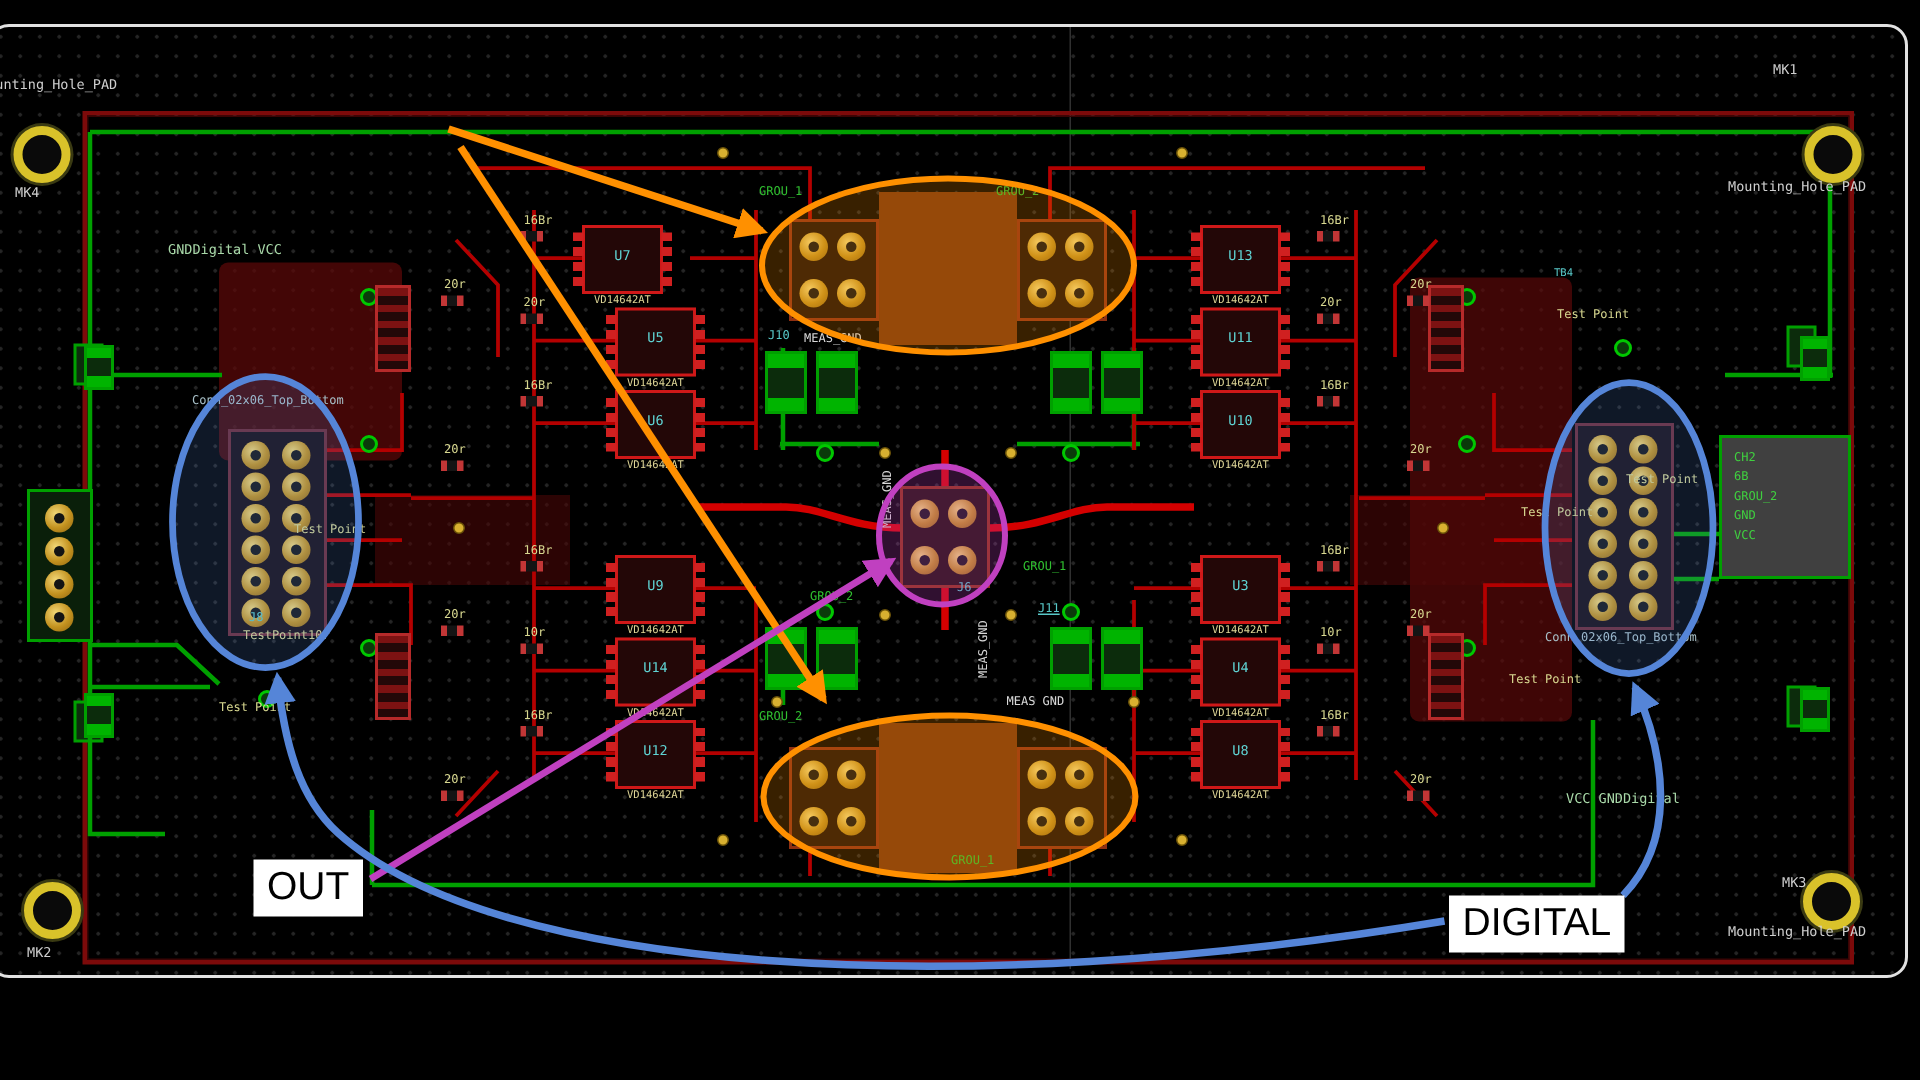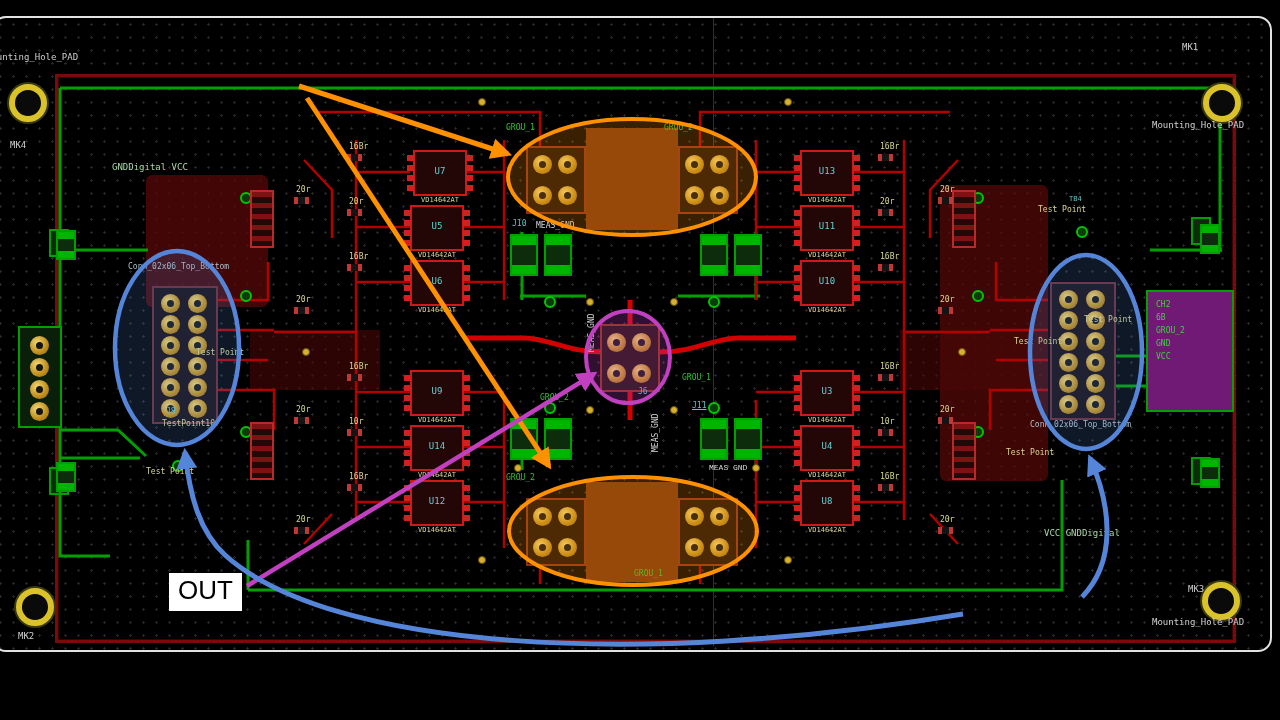--- a/index.html
+++ b/index.html
@@ -33,21 +33,21 @@
        background:linear-gradient(180deg,#00b400 0 7px,#0c2c0c 7px 19px,#00b400 19px 26px);}
   .rnet{position:absolute;width:20px;height:54px;border:2px solid #b62a2a;
         background:repeating-linear-gradient(180deg,#7c1212 0 5px,#230808 5px 11px);}
   .chipc{position:absolute;width:15px;height:7px;
          background:linear-gradient(90deg,#c23636 0 4px,#141414 4px 11px,#c23636 11px 15px);}
   .hole{position:absolute;width:26px;height:26px;border-radius:50%;background:#0a0a0a;
         border:6px solid #d9c22a;box-shadow:0 0 0 2px #3a3a12;}
   .holetxt{position:absolute;font:9px "DejaVu Sans Mono",monospace;color:#cfcfcf;white-space:nowrap;}
   .netlabel{position:absolute;white-space:nowrap;font-family:"DejaVu Sans Mono",monospace;line-height:1;}
   .edgeL{position:absolute;width:40px;height:98px;background:#0a1f0a;border:2px solid #00a000;}
-  .edgeR{position:absolute;width:88px;height:122px;background:#701a75;border:2px solid #00a000;
+  .edgeR{position:absolute;width:88px;height:96px;background:#404040;border:2px solid #00a000;
          padding:6px 0 0 8px;box-sizing:border-box;}
   .edgeR span{display:block;font:8px "DejaVu Sans Mono",monospace;color:#3fd03f;line-height:13px;}
   .tag{position:absolute;background:#ffffff;color:#000;font:26px "Liberation Sans",sans-serif;
        padding:2px 9px 5px;white-space:nowrap;}
 </style>
 </head>
 <body>
 
 <div id="stage">
   <div id="frame"></div>
@@ -131,21 +131,21 @@
         <circle cx="1082" cy="232" r="5"></circle>
         <circle cx="1092" cy="334" r="5"></circle>
       <circle cx="550" cy="302" r="5"></circle>
         <circle cx="714" cy="302" r="5"></circle>
       <circle cx="550" cy="408" r="5"></circle>
         <circle cx="714" cy="408" r="5"></circle>
     </g>
   </svg>
 
   <div id="components">
-      <div class="ic" style="left:413px;top:150px">
+      <div class="ic" style="left:388px;top:150px">
         <span class="pins pl"></span>
         <span class="pins pr"></span>
         <span class="icref">U7</span>
         <span class="icpart">VD14642AT</span>
       </div>
       <div class="ic" style="left:410px;top:205px">
         <span class="pins pl"></span>
         <span class="pins pr"></span>
         <span class="icref">U5</span>
         <span class="icpart">VD14642AT</span>
@@ -387,21 +387,21 @@
         </span>
       </div>
       <div class="edgeR" style="left:1146px;top:290px">
         <span>CH2</span>
         <span>6B</span>
         <span>GROU_2</span>
         <span>GND</span>
         <span>VCC</span>
       </div>
       <div class="hole" style="left:9px;top:84px"></div>
-      <span class="holetxt" style="left:10px;top:140px">MK4</span>
+      <span class="holetxt" style="left:10px;top:124px">MK4</span>
       <span class="holetxt" style="left:-14px;top:52px">Mounting_Hole_PAD</span>
       <div class="hole" style="left:1203px;top:84px"></div>
       <span class="holetxt" style="left:1182px;top:42px">MK1</span>
       <span class="holetxt" style="left:1152px;top:120px">Mounting_Hole_PAD</span>
       <div class="hole" style="left:16px;top:588px"></div>
       <span class="holetxt" style="left:18px;top:631px">MK2</span>
       <div class="hole" style="left:1202px;top:582px"></div>
       <span class="holetxt" style="left:1188px;top:584px">MK3</span>
       <span class="holetxt" style="left:1152px;top:617px">Mounting_Hole_PAD</span>
       <span class="netlabel" style="left:112px;top:163px;color:#a8d8a8;font-size:9px;">GNDDigital VCC</span>
@@ -413,24 +413,24 @@
       <span class="netlabel" style="left:512px;top:220px;color:#58c8c8;font-size:8px;">J10</span>
       <span class="netlabel" style="left:536px;top:222px;color:#d8d8d8;font-size:8px;">MEAS_GND</span>
       <span class="netlabel" style="left:506px;top:124px;color:#30c030;font-size:8px;">GROU_1</span>
       <span class="netlabel" style="left:664px;top:124px;color:#30c030;font-size:8px;">GROU_2</span>
       <span class="netlabel" style="left:540px;top:394px;color:#30c030;font-size:8px;">GROU_2</span>
       <span class="netlabel" style="left:682px;top:374px;color:#30c030;font-size:8px;">GROU_1</span>
       <span class="netlabel" style="left:638px;top:388px;color:#58c8c8;font-size:8px;">J6</span>
       <span class="netlabel" style="left:692px;top:402px;color:#58c8c8;font-size:8px;text-decoration:underline;">J11</span>
       <span class="netlabel" style="left:588px;top:352px;color:#d8d8d8;font-size:8px;transform:rotate(-90deg);transform-origin:0 0;">MEAS_GND</span>
       <span class="netlabel" style="left:652px;top:452px;color:#d8d8d8;font-size:8px;transform:rotate(-90deg);transform-origin:0 0;">MEAS_GND</span>
-      <span class="netlabel" style="left:709px;top:464px;color:#d8d8d8;font-size:8px;font-family:Liberation Mono, monospace;">MEAS GND</span>
+      <span class="netlabel" style="left:671px;top:464px;color:#d8d8d8;font-size:8px;">MEAS GND</span>
       <span class="netlabel" style="left:634px;top:570px;color:#30c030;font-size:8px;">GROU_1</span>
       <span class="netlabel" style="left:506px;top:474px;color:#30c030;font-size:8px;">GROU_2</span>
-      <span class="netlabel" style="left:1036px;top:196px;color:#58c8c8;font-size:7px;margin-left:33px;">TB4</span>
+      <span class="netlabel" style="left:1036px;top:179px;color:#58c8c8;font-size:7px;">TB4</span>
       <span class="netlabel" style="left:1038px;top:206px;color:#d8d890;font-size:8px;">Test Point</span>
       <span class="netlabel" style="left:1084px;top:316px;color:#d8d890;font-size:8px;">Test Point</span>
       <span class="netlabel" style="left:1014px;top:338px;color:#d8d890;font-size:8px;">Test Point</span>
       <span class="netlabel" style="left:1030px;top:421px;color:#a8c0c8;font-size:8px;">Conn_02x06_Top_Bottom</span>
       <span class="netlabel" style="left:1006px;top:449px;color:#d8d890;font-size:8px;">Test Point</span>
       <span class="netlabel" style="left:1044px;top:529px;color:#a8d8a8;font-size:9px;">VCC GNDDigital</span>
       <span class="netlabel" style="left:349px;top:143px;color:#d8d890;font-size:8px;">16Br</span>
       <span class="chipc" style="left:347px;top:154px"></span>
       <span class="netlabel" style="left:349px;top:198px;color:#d8d890;font-size:8px;">20r</span>
       <span class="chipc" style="left:347px;top:209px"></span>
@@ -490,13 +490,14 @@
     <ellipse cx="177" cy="348" rx="62" ry="97" fill="#5585d8" fill-opacity="0.18" stroke="#5585d8" stroke-width="4.5"></ellipse>
     <ellipse cx="1086" cy="352" rx="56" ry="97" fill="#5585d8" fill-opacity="0.18" stroke="#5585d8" stroke-width="4.5"></ellipse>
     <path d="M299,86 L508,154" stroke="#ff9000" stroke-width="5" fill="none" marker-end="url(#ah-o)"></path>
     <path d="M307,98 L549,466" stroke="#ff9000" stroke-width="5" fill="none" marker-end="url(#ah-o)"></path>
     <path d="M247,586 L594,374" stroke="#c040c0" stroke-width="4.5" fill="none" marker-end="url(#ah-m)"></path>
     <path d="M963,614 C640,668 330,650 225,555 C200,532 190,498 185,452" stroke="#5585d8" stroke-width="5" fill="none" marker-end="url(#ah-b)"></path>
     <path d="M1082,597 C1116,562 1112,508 1090,458" stroke="#5585d8" stroke-width="5" fill="none" marker-end="url(#ah-b)"></path>
   </svg>
 
   <div class="tag" style="left:169px;top:573px">OUT</div>
+  <div class="tag" style="left:966px;top:597px">DIGITAL</div>
 </div>
 
 </body></html>

